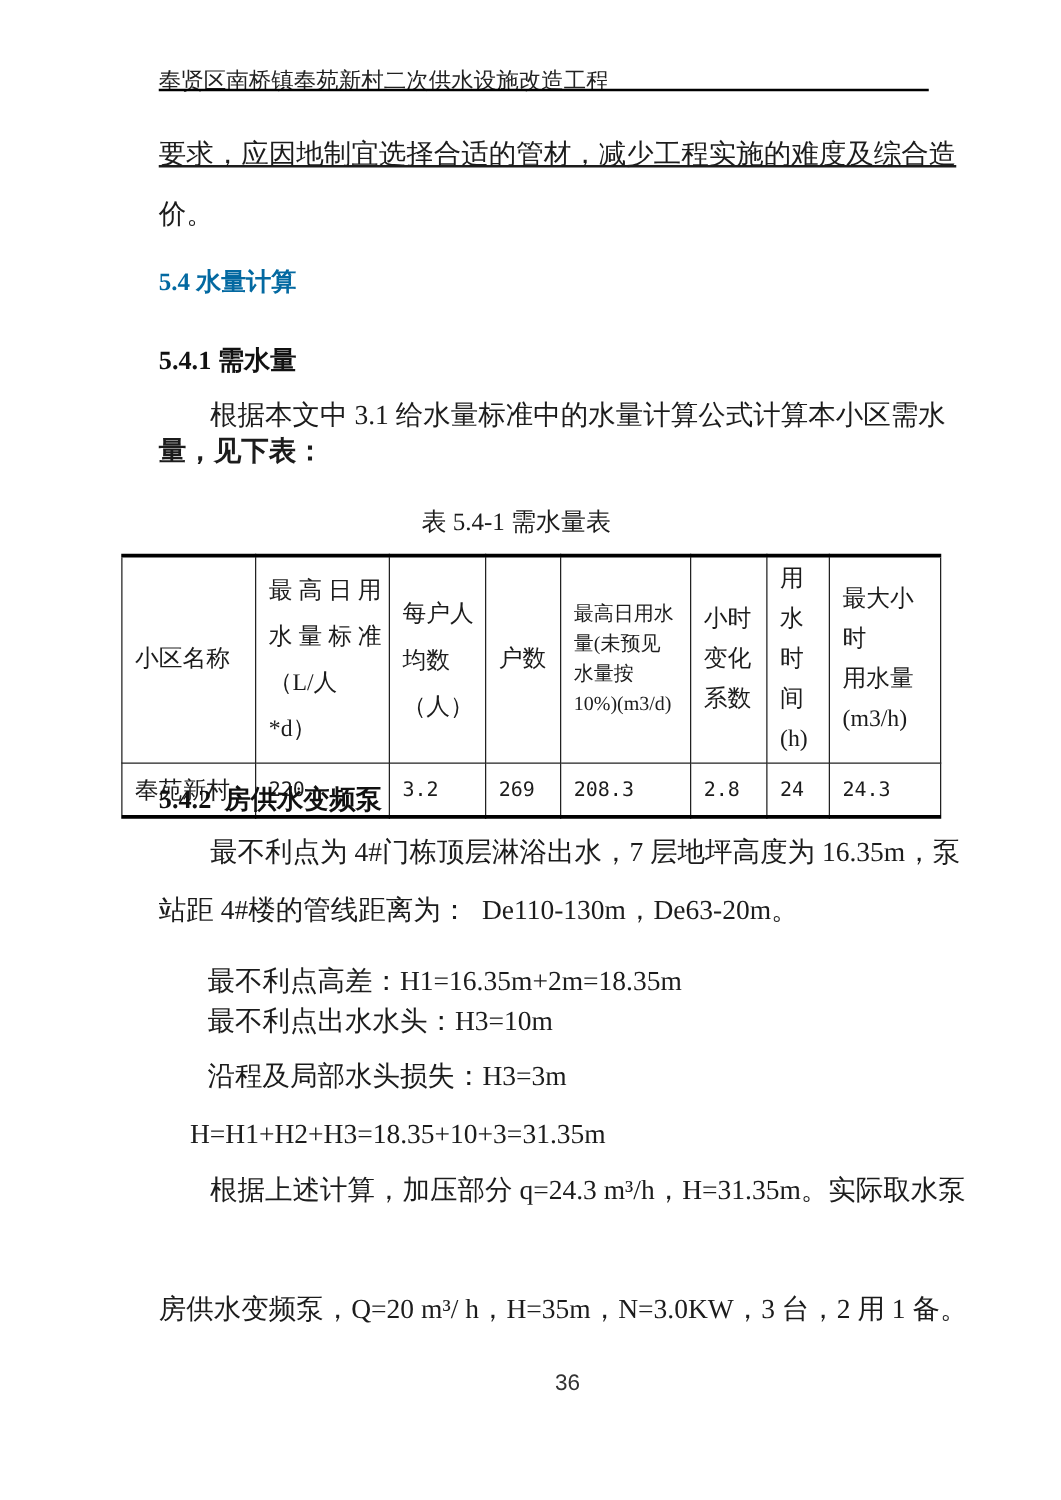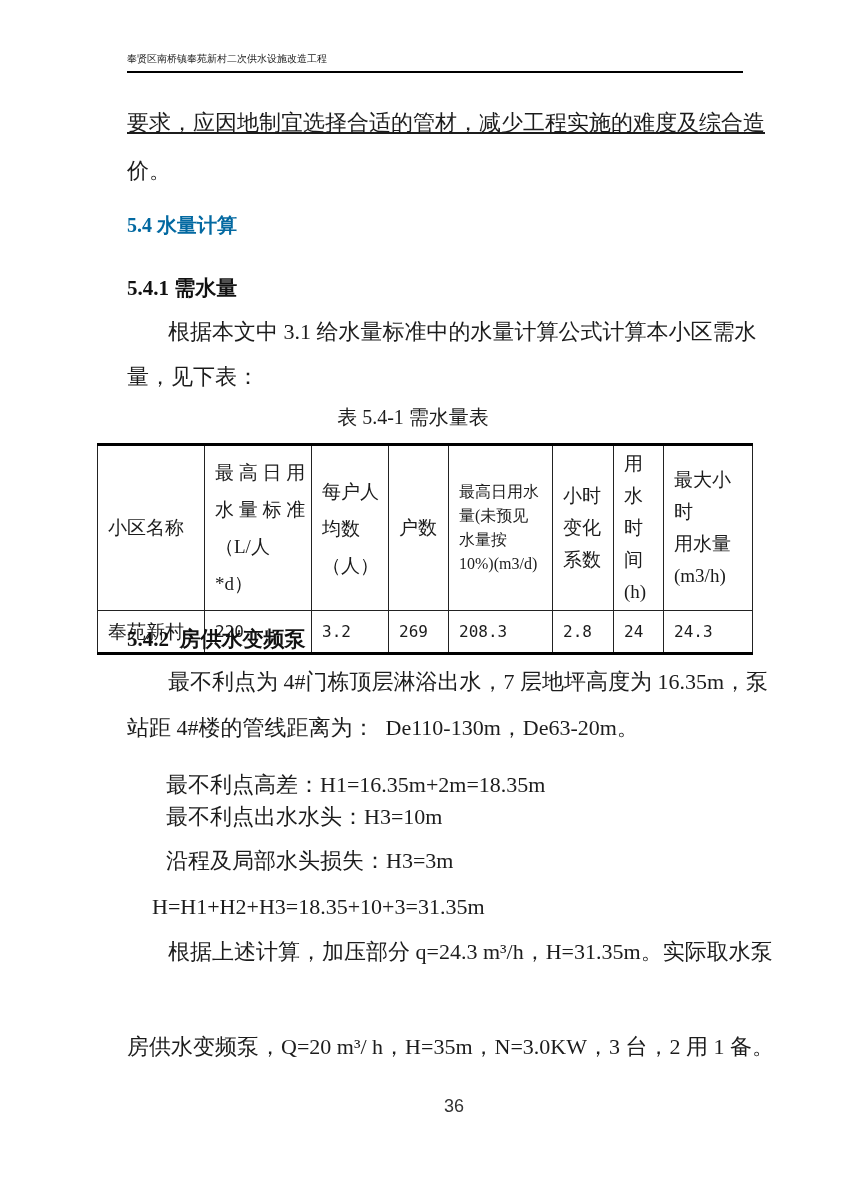--- a/index.html
+++ b/index.html
@@ -15,21 +15,21 @@
     position: absolute;
     white-space: pre;
     font-size: 22px;
     line-height: 26px;
     color: #1c1c1c;
     font-family: "Liberation Serif", "DejaVu Serif", serif;
   }
   .doc-header {
     position: absolute;
     left: 127px; top: 52px;
-    font-size: 10px;
+    font-size: 18px;
     white-space: pre;
     color: #222222;
   }
   .header-rule {
     position: absolute;
     left: 127px; top: 71px;
     width: 616px; height: 0;
     border-bottom: 2px solid #000000;
   }
   .h-major {
@@ -100,21 +100,21 @@
 <div class="doc-header">奉贤区南桥镇奉苑新村二次供水设施改造工程</div>
 <div class="header-rule"></div>
 
 <div class="line" style="left:127px; top:110px;text-decoration:underline;">要求，应因地制宜选择合适的管材，减少工程实施的难度及综合造</div>
 <div class="line" style="left:127px; top:158px;">价。</div>
 
 <div class="h-major" style="left:127px; top:212px;">5.4 水量计算</div>
 <div class="h-minor" style="left:127px; top:274px;">5.4.1 需水量</div>
 
 <div class="line" style="left:168px; top:319px;">根据本文中 3.1 给水量标准中的水量计算公式计算本小区需水</div>
-<div class="line" style="left:127px; top:364px;">量，见下表：</div>
+<div class="line" style="left:127px; top:348px;font-weight:bold;">量，见下表：</div>
 
 <div class="table-caption">表 5.4-1 需水量表</div>
 
 <table class="demand">
   <colgroup>
     <col style="width:107px">
       <col style="width:107px">
       <col style="width:77px">
       <col style="width:60px">
     <col style="width:104px">

